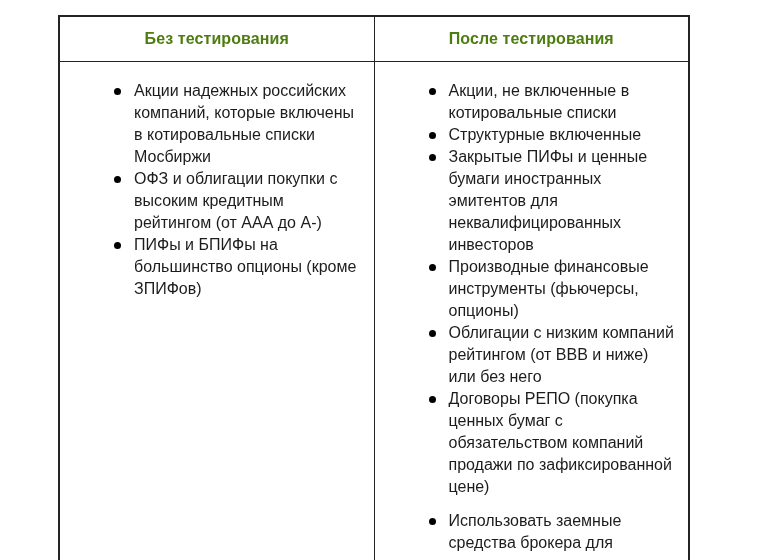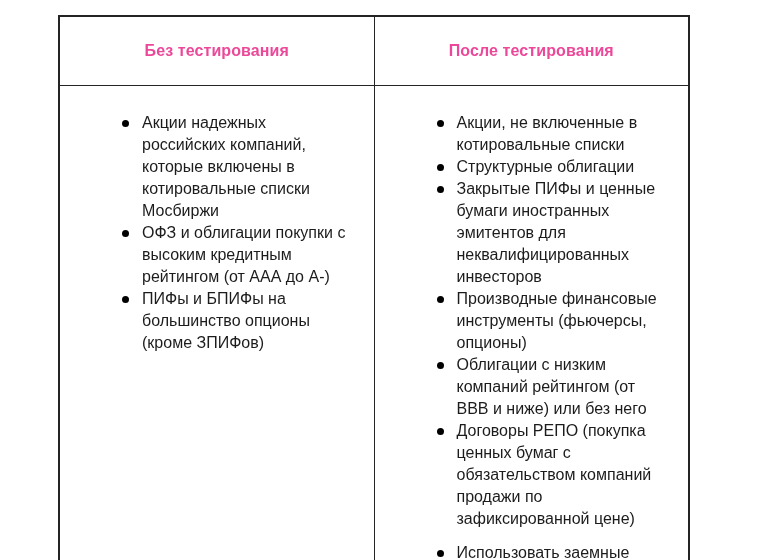--- a/index.html
+++ b/index.html
@@ -29,34 +29,34 @@
     table-layout: fixed;
     background: #ffffff;
   }
   table.comparison { border: 2px solid #242424; }
   table.comparison th,
   table.comparison td {
     border: 1.2px solid #242424;
   }
   table.comparison th {
     height: 36px;
-    padding: 16px;
+    padding: 4px;
     font-size: 16px;
     font-weight: bold;
-    color: #ec4899;
+    color: #4d7c0f;
     text-align: center;
     vertical-align: middle;
     letter-spacing: 0.1px;
   }
   table.comparison td {
     vertical-align: top;
     padding: 14px 4px 16px 0;
   }
   ul.bullet-list {
-    margin: 12px;
+    margin: 4px;
     padding: 0 6px 0 70px;
     list-style: none;
   }
   ul.bullet-list li {
     position: relative;
     font-size: 16px;
     line-height: 22px;
     color: #1c1c1c;
     margin: 0;
   }
@@ -90,21 +90,21 @@
         <td>
           <ul class="bullet-list">
               <li>Акции надежных российских компаний, которые включены в котировальные списки Мосбиржи</li>
               <li>ОФЗ и облигации покупки с высоким кредитным рейтингом (от ААА до А-)</li>
               <li>ПИФы и БПИФы на большинство опционы (кроме ЗПИФов)</li>
             </ul>
         </td>
         <td>
           <ul class="bullet-list">
               <li>Акции, не включенные в котировальные списки</li>
-              <li>Структурные облигации</li>
+              <li>Структурные включенные</li>
               <li>Закрытые ПИФы и ценные бумаги иностранных эмитентов для неквалифицированных инвесторов</li>
               <li>Производные финансовые инструменты (фьючерсы, опционы)</li>
               <li>Облигации с низким компаний рейтингом (от ВВВ и ниже) или без него</li>
               <li>Договоры РЕПО (покупка ценных бумаг с обязательством компаний продажи по зафиксированной цене)</li>
               <li class="spaced">Использовать заемные средства брокера для покупки активов</li>
             </ul>
         </td>
       </tr>
     </tbody>
   </table>

